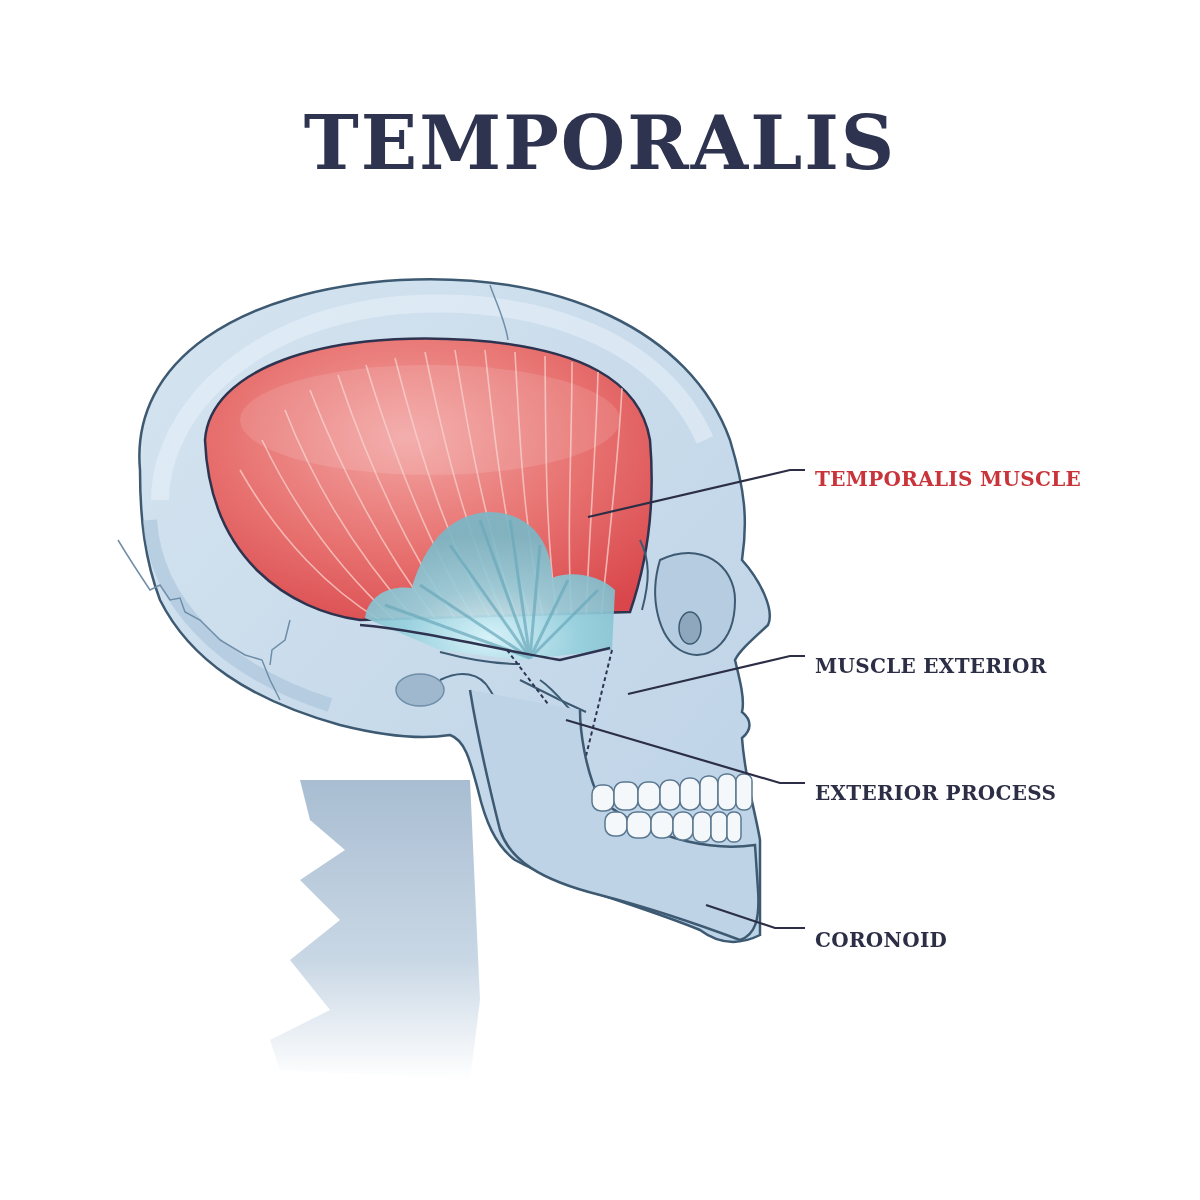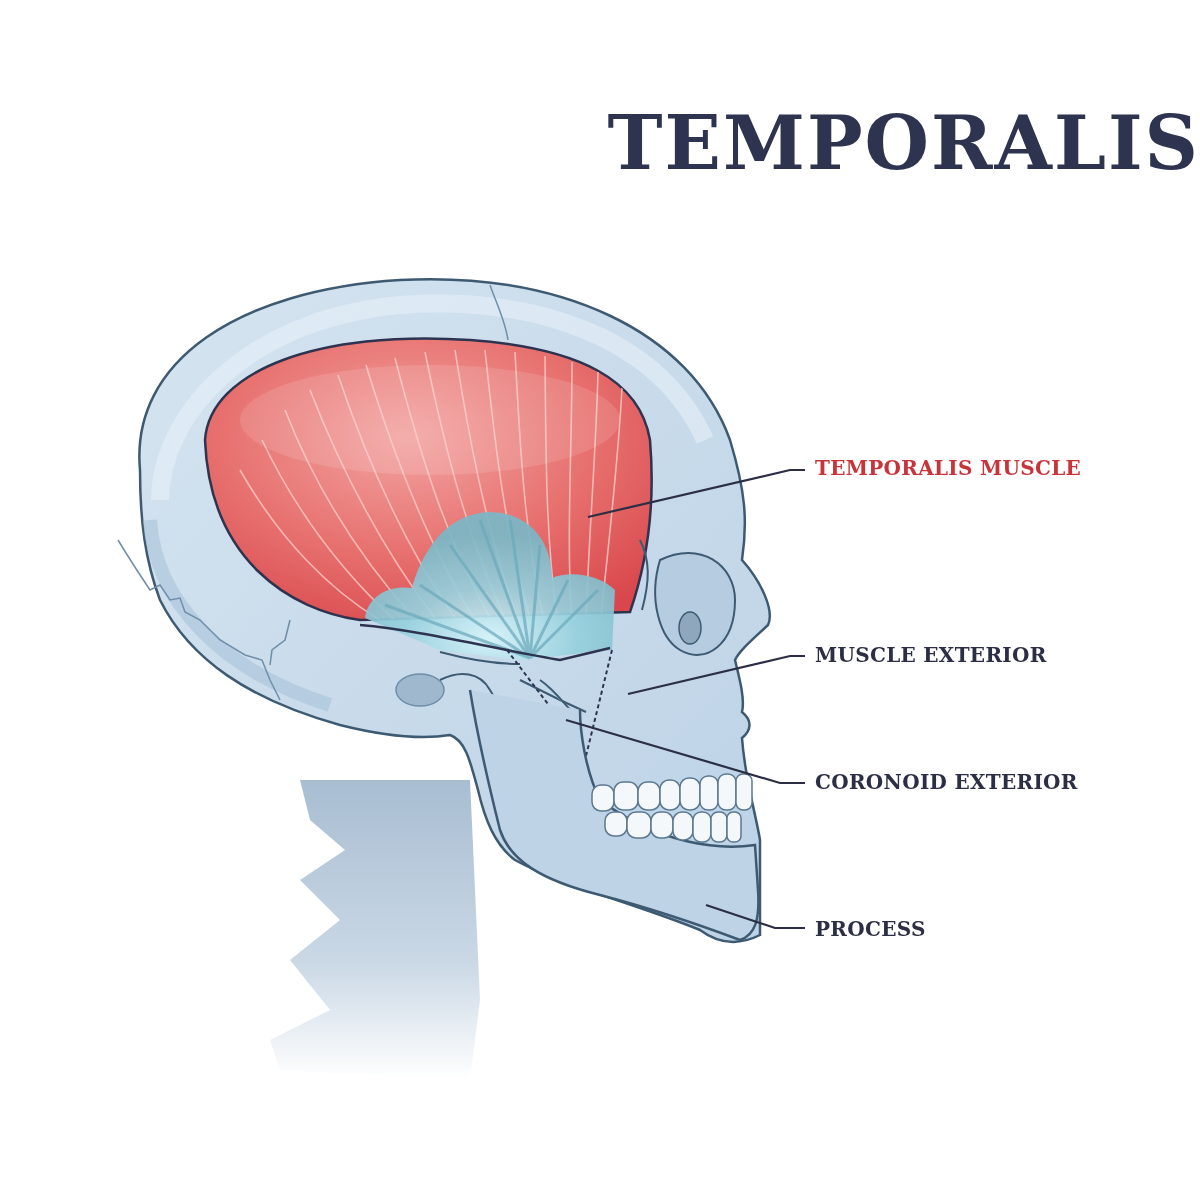--- a/index.html
+++ b/index.html
@@ -1,25 +1,25 @@
 <!DOCTYPE html>
 <html><head>
 <meta charset="utf-8">
 <style>
   html, body { margin: 0; padding: 0; background: #ffffff; }
   body { width: 1200px; height: 1200px; position: relative; overflow: hidden; font-family: "DejaVu Serif", serif; }
   .title {
-    position: absolute; left: 0; top: 100px; width: 1200px; text-align: right;
+    position: absolute; left: 0; top: 100px; width: 1200px; text-align: center;
     font-family: "DejaVu Serif", serif; font-weight: bold; font-size: 74px;
     letter-spacing: 2px; color: #2e3350;
   }
   svg.art { position: absolute; left: 0; top: 0; }
   .label {
     position: absolute; font-family: "DejaVu Serif", serif; font-weight: bold;
-    font-size: 20px; letter-spacing: 0.3px; white-space: nowrap; color: #2b2e45;
+    font-size: 20px; letter-spacing: 0.3px; white-space: nowrap; color: #2b2e45; margin-top: 11px;
   }
   .label.accent { color: #c9343a; }
 </style>
 </head>
 <body>
 
 <div class="title">TEMPORALIS</div>
 
 <svg class="art" width="1200" height="1200" viewBox="0 0 1200 1200">
   <defs>
@@ -138,14 +138,14 @@
   <g stroke="#2b2e45" stroke-width="2.2" fill="none">
     <path d="M588,517 L790,470 L805,470"></path>
     <path d="M628,694 L790,656 L805,656"></path>
     <path d="M566,720 L780,783 L805,783"></path>
     <path d="M706,905 L775,928 L805,928"></path>
   </g>
 </svg>
 
 <div class="label accent" style="left:815px; top:456px;">TEMPORALIS MUSCLE</div>
 <div class="label" style="left:815px; top:643px;">MUSCLE EXTERIOR</div>
-<div class="label" style="left:815px; top:770px;">CORONOID EXTERIOR</div>
-<div class="label" style="left:815px; top:917px;">PROCESS</div>
+<div class="label" style="left:815px; top:770px;">EXTERIOR PROCESS</div>
+<div class="label" style="left:815px; top:917px;">CORONOID</div>
 
 </body></html>

